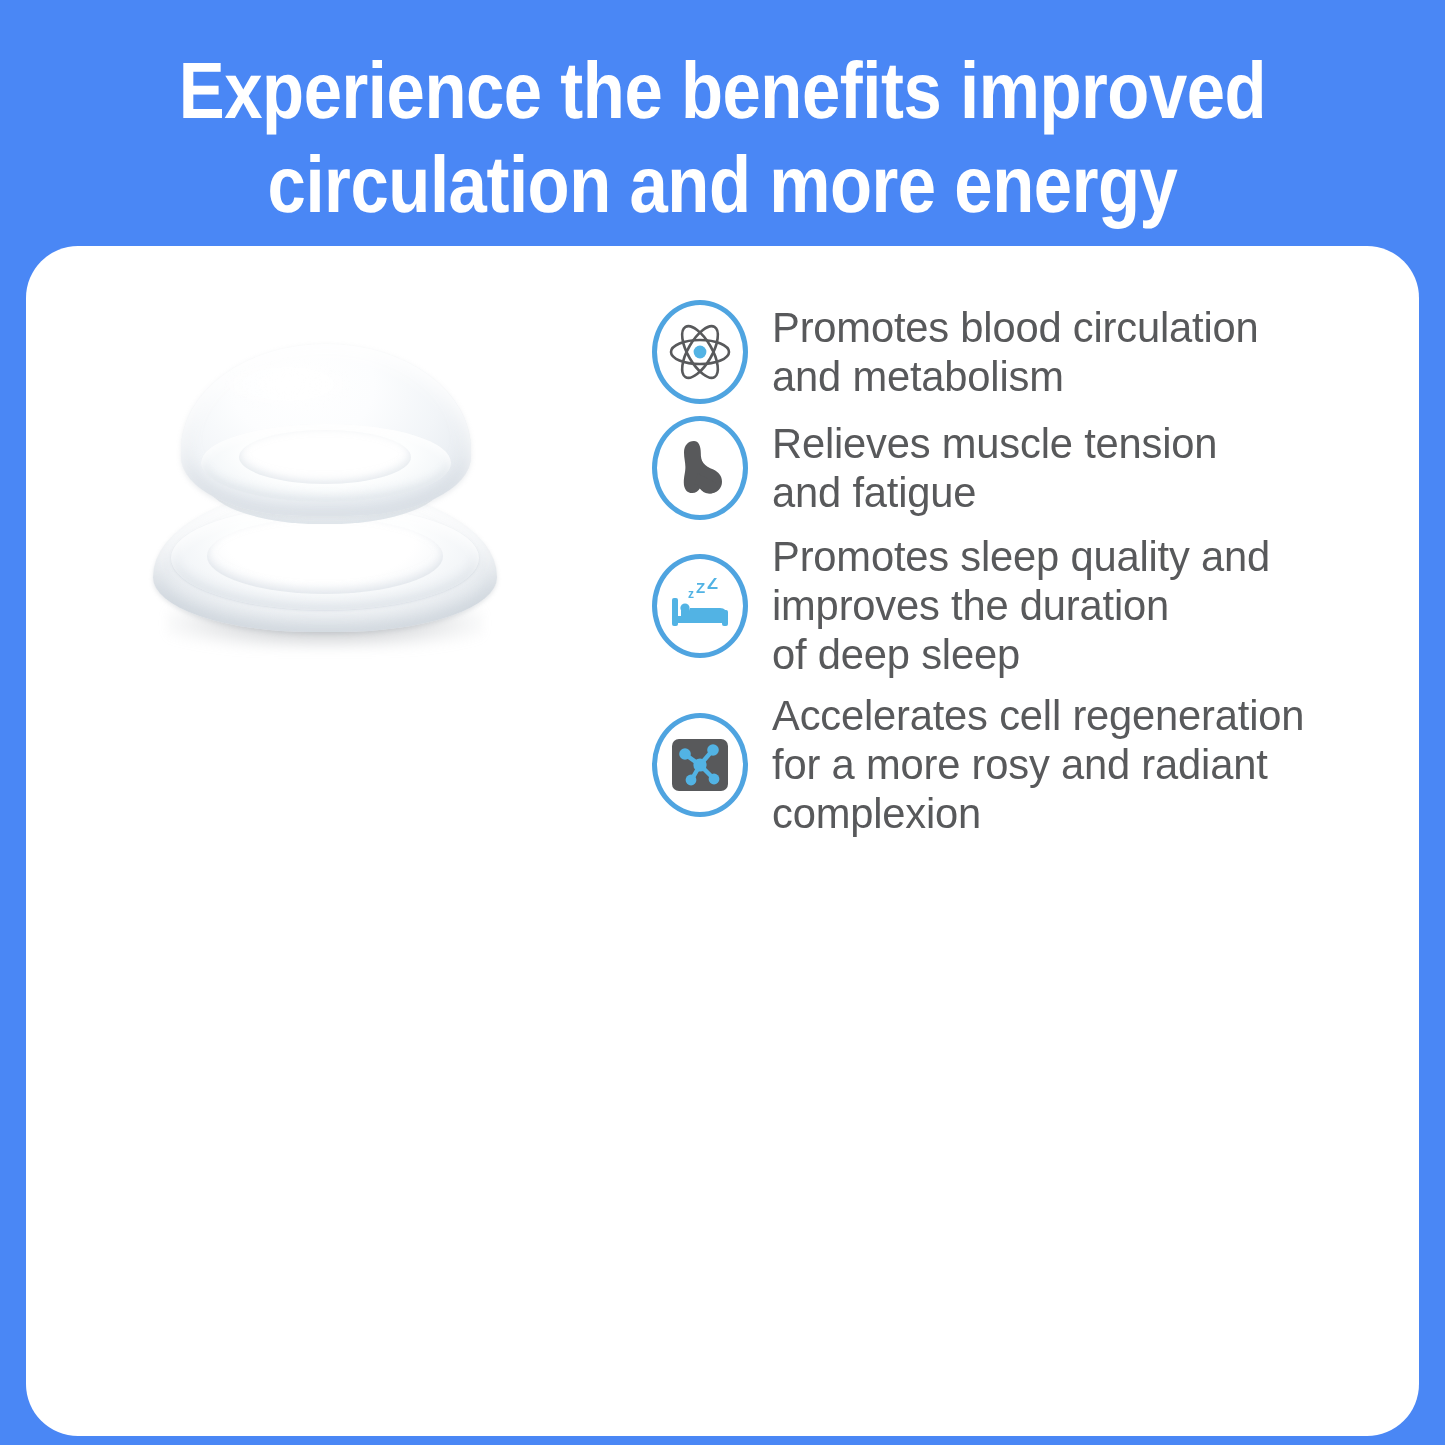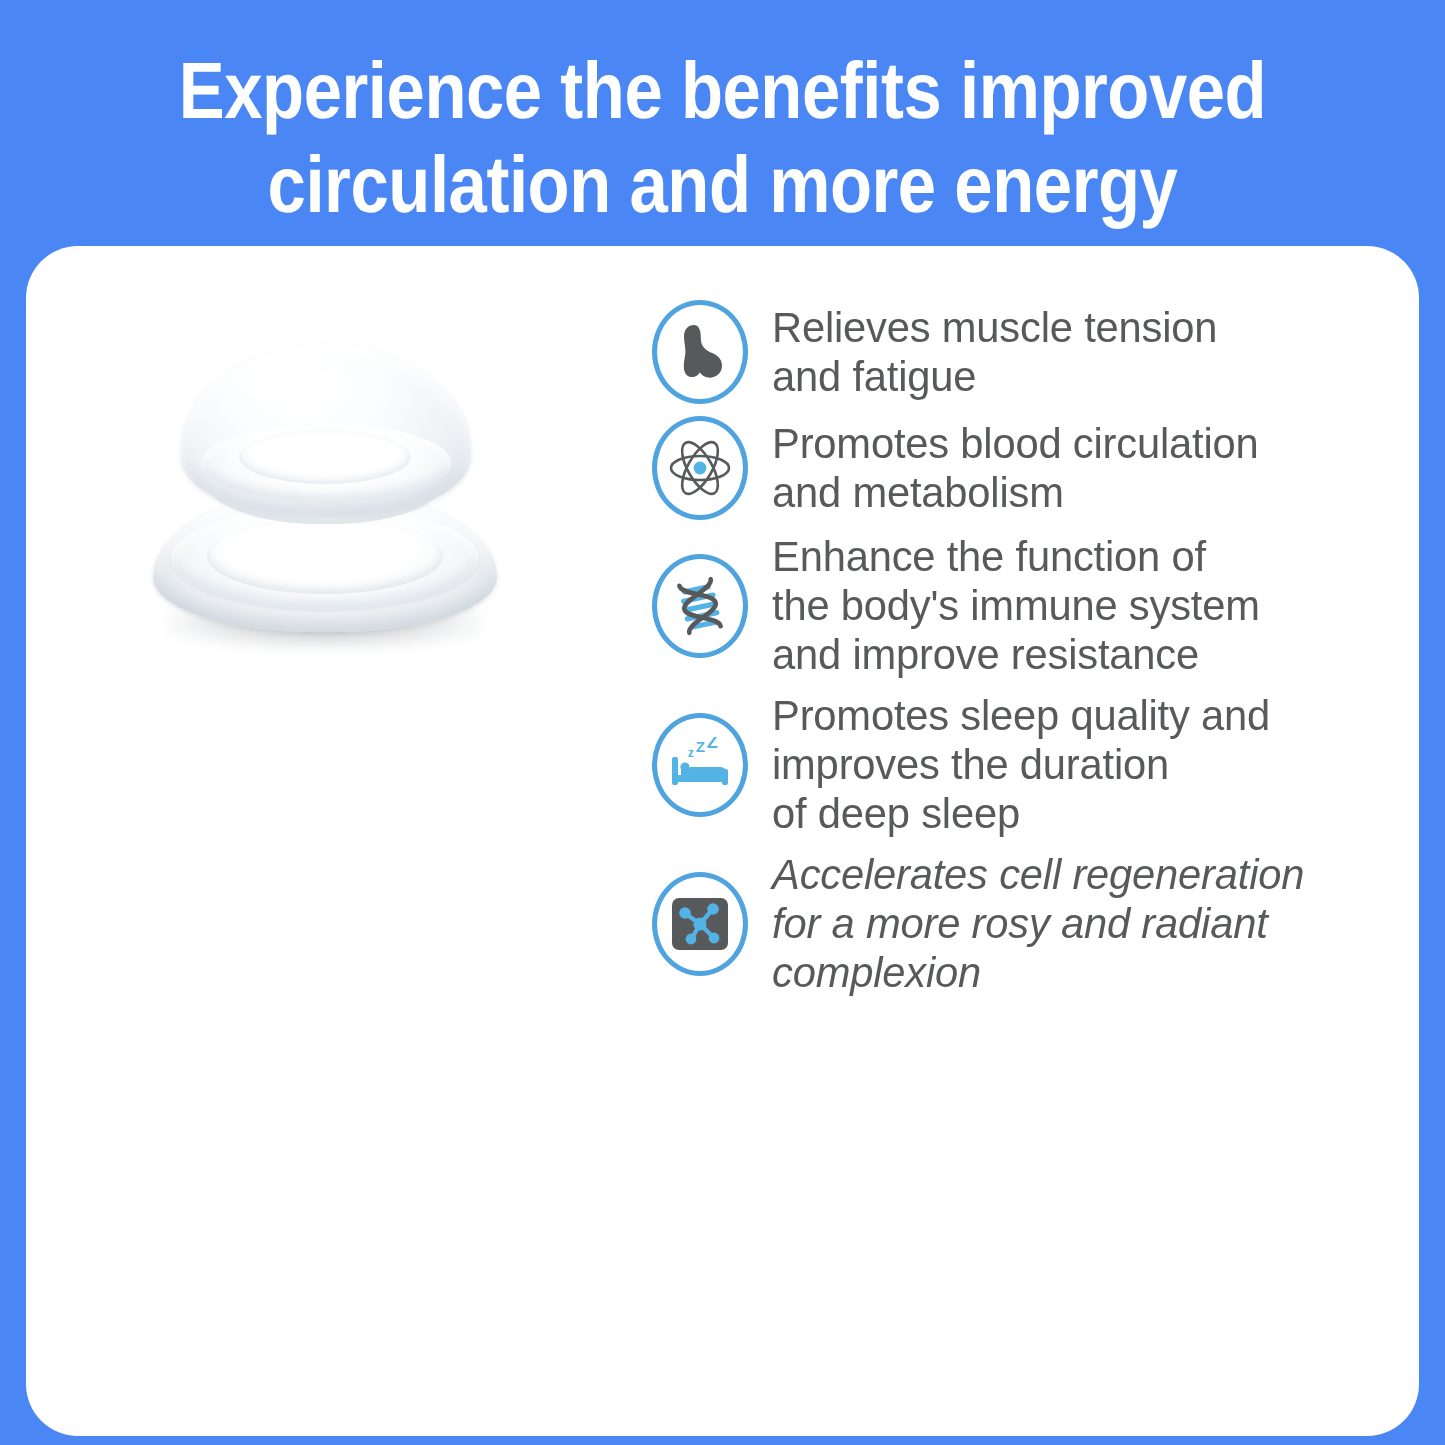--- a/index.html
+++ b/index.html
@@ -184,21 +184,21 @@
     position: absolute;
     left: 652px;
     top: 300px;
     width: 760px;
   }
   .benefit {
     display: flex;
     align-items: center;
     margin-bottom: 12px;
   }
-  .benefit:last-child { margin-bottom: 7px; font-style: italic; }
+  .benefit:last-child { margin-bottom: 7px; }
 
   .icon-badge {
     flex: 0 0 auto;
     width: 96px;
     height: 104px;
     border: 5px solid #4fa4e0;
     border-radius: 50%;
     display: flex;
     align-items: center;
     justify-content: center;
@@ -243,69 +243,47 @@
       <div class="cup-top-rim"></div>
       <div class="cup-top-inner"></div>
       <div class="cup-gloss"></div>
     </div>
   </div>
 
   <div class="benefits">
 
     <div class="benefit">
       <div class="icon-badge">
-        <svg width="60" height="62" viewBox="0 0 60 62" aria-hidden="true">
-          <g fill="#58595B">
-            <path d="M24 4c-6 0-10 4.6-10 11.4 0 5.6 1.4 9.4 1.4 14.6 0 6-1.6 9-1.6 15.4 0 6.2 3 10.6 8.4 10.6 3.6 0 6-2 7.6-4.6 2.2 3 5.6 5 10 5 7.4 0 12.2-5 12.2-11.6 0-5.6-3.4-9.8-8.6-12.2-4.4-2-7.8-3.6-10-6.6-2.2-3-2.6-6.4-2.6-10C30.8 8.6 28.4 4 24 4z"></path>
-            <path d="M28 36c4.2 3.4 8 5 12.8 7 4 1.7 6.4 4.2 6.4 7.5 0 3.6-2.8 6-7 6-5.2 0-9.2-3.4-12.6-8.2-1-1.4-2.6-1.6-3.6-.4"></path>
-          </g>
-        </svg>
-      </div>
-      <div class="benefit-text">Relieves muscle tension
-and fatigue</div>
-    </div>
-
-    <div class="benefit">
-      <div class="icon-badge">
         <svg width="62" height="62" viewBox="0 0 62 62" aria-hidden="true">
           <g fill="none" stroke="#58595B" stroke-width="2.6">
             <ellipse cx="31" cy="31" rx="29" ry="12"></ellipse>
             <ellipse cx="31" cy="31" rx="29" ry="12" transform="rotate(60 31 31)"></ellipse>
             <ellipse cx="31" cy="31" rx="29" ry="12" transform="rotate(120 31 31)"></ellipse>
           </g>
           <circle cx="31" cy="31" r="6.4" fill="#52B3E4"></circle>
         </svg>
       </div>
       <div class="benefit-text">Promotes blood circulation
 and metabolism</div>
     </div>
 
-
     <div class="benefit">
       <div class="icon-badge">
         <svg width="60" height="62" viewBox="0 0 60 62" aria-hidden="true">
-          <g transform="rotate(-12 30 31)">
-            <g stroke="#52B3E4" stroke-width="5.2" stroke-linecap="round">
-              <line x1="18" y1="14" x2="42" y2="14"></line>
-              <line x1="15" y1="23" x2="45" y2="23"></line>
-              <line x1="15" y1="32" x2="45" y2="32"></line>
-              <line x1="15" y1="41" x2="45" y2="41"></line>
-              <line x1="18" y1="50" x2="42" y2="50"></line>
-            </g>
-            <g fill="none" stroke="#58595B" stroke-width="4.6" stroke-linecap="round">
-              <path d="M14 7c0 10 32 14 32 24s-32 14-32 24"></path>
-              <path d="M46 7c0 10-32 14-32 24s32 14 32 24"></path>
-            </g>
+          <g fill="#58595B">
+            <path d="M24 4c-6 0-10 4.6-10 11.4 0 5.6 1.4 9.4 1.4 14.6 0 6-1.6 9-1.6 15.4 0 6.2 3 10.6 8.4 10.6 3.6 0 6-2 7.6-4.6 2.2 3 5.6 5 10 5 7.4 0 12.2-5 12.2-11.6 0-5.6-3.4-9.8-8.6-12.2-4.4-2-7.8-3.6-10-6.6-2.2-3-2.6-6.4-2.6-10C30.8 8.6 28.4 4 24 4z"></path>
+            <path d="M28 36c4.2 3.4 8 5 12.8 7 4 1.7 6.4 4.2 6.4 7.5 0 3.6-2.8 6-7 6-5.2 0-9.2-3.4-12.6-8.2-1-1.4-2.6-1.6-3.6-.4"></path>
           </g>
         </svg>
       </div>
-      <div class="benefit-text">Enhance the function of
-the body's immune system
-and improve resistance</div>
-    </div>
+      <div class="benefit-text">Relieves muscle tension
+and fatigue</div>
+    </div>
+
+
 
     <div class="benefit">
       <div class="icon-badge">
         <svg width="64" height="56" viewBox="0 0 64 56" aria-hidden="true">
           <g fill="#52B3E4">
             <text x="20" y="20" font-family="Liberation Sans, sans-serif" font-size="12" font-weight="bold">z</text>
             <text x="28" y="15" font-family="Liberation Sans, sans-serif" font-size="15" font-weight="bold">Z</text>
             <text x="39" y="11" font-family="Liberation Sans, sans-serif" font-size="18" font-weight="bold">Z</text>
             <rect x="4" y="20" width="6" height="28" rx="2"></rect>
             <rect x="54" y="32" width="6" height="16" rx="2"></rect>

